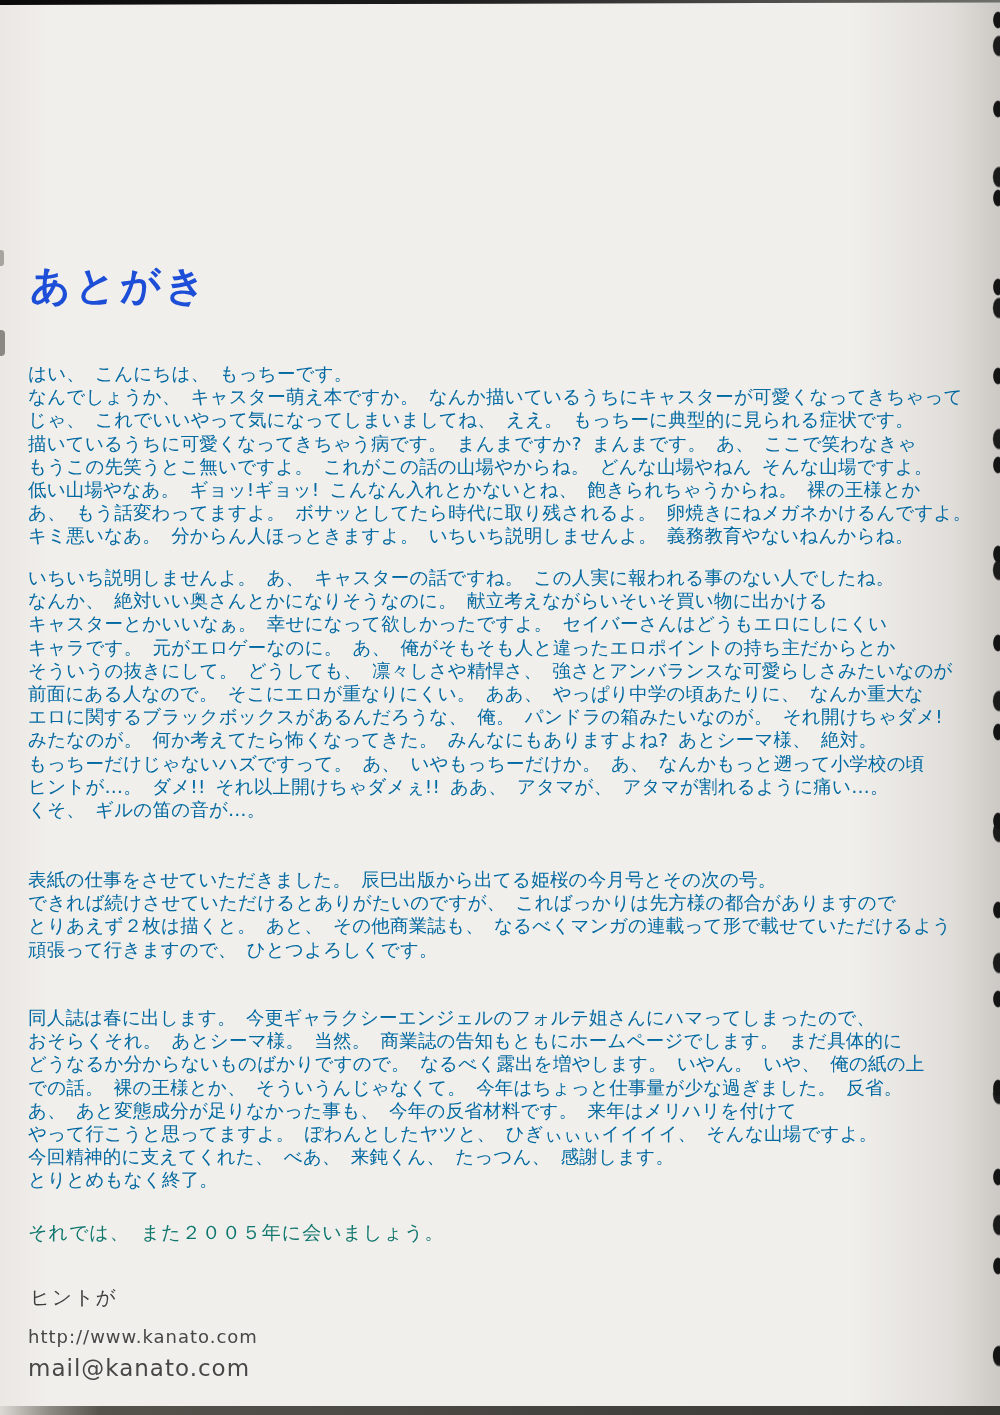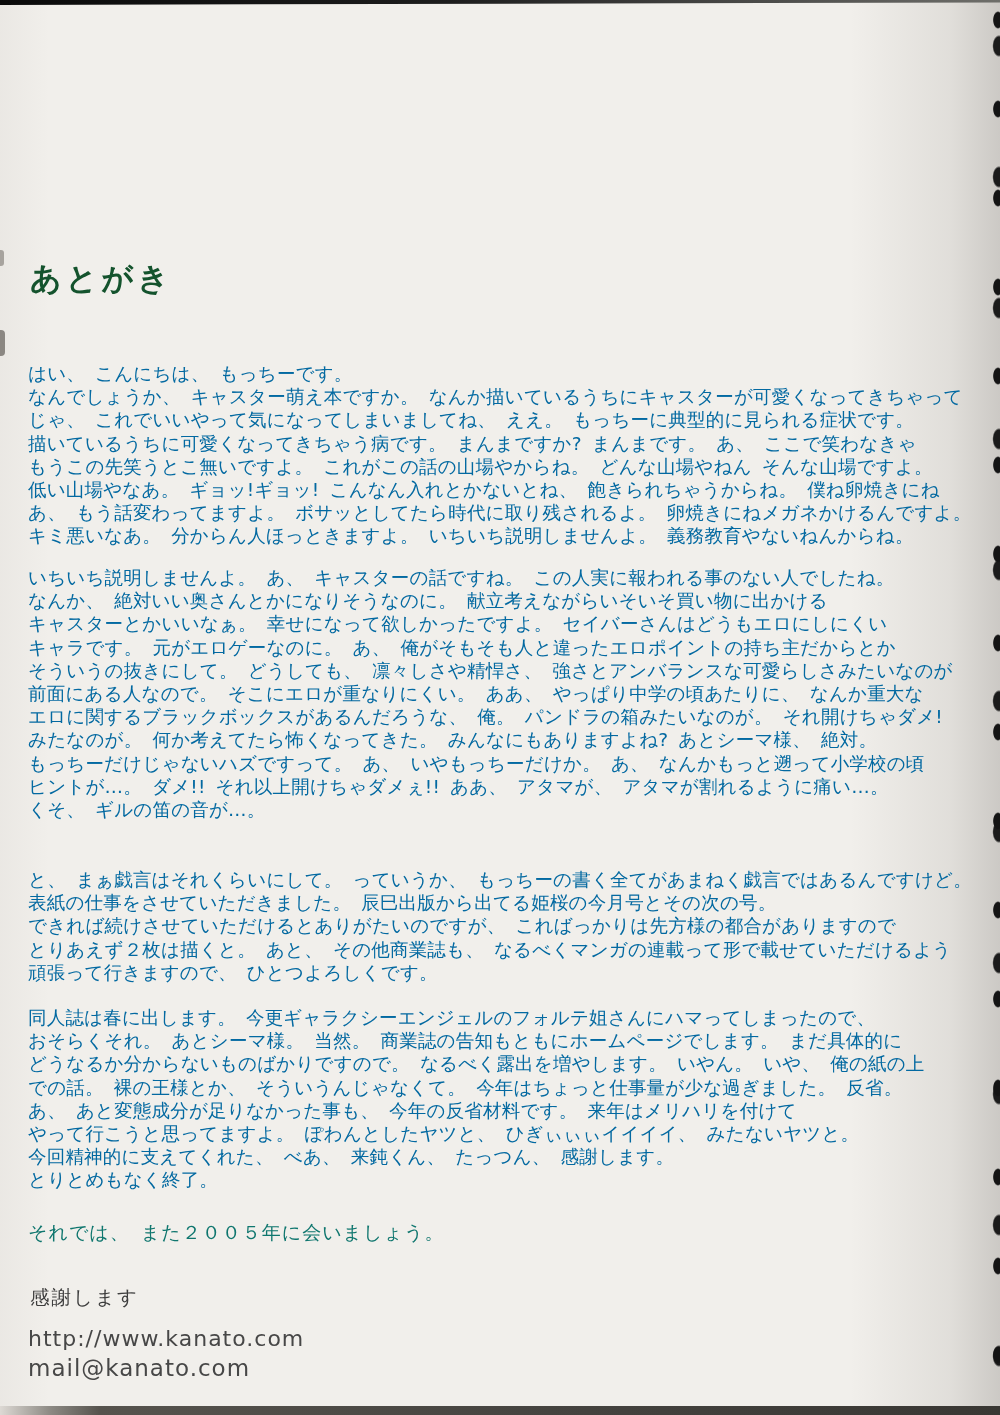--- a/index.html
+++ b/index.html
@@ -9,38 +9,38 @@
     font-family:"DejaVu Sans", sans-serif;color:#3a3a3a;
   }
   .shade{
     position:absolute;inset:0;pointer-events:none;
     background:linear-gradient(90deg,
       rgba(110,100,92,0.05) 0%, rgba(0,0,0,0) 5%,
       rgba(0,0,0,0) 85%, rgba(80,75,68,0.10) 95%, rgba(55,50,45,0.20) 100%);
   }
   .title{
     position:absolute;left:30px;top:258px;margin:0;
-    font-size:31px;font-weight:600;letter-spacing:4px;color:#14532d;
+    font-size:40px;font-weight:600;letter-spacing:4px;color:#1d4ed8;
   }
   .para{position:absolute;left:28px;width:960px;}
   .line{
     white-space:nowrap;font-size:18.5px;line-height:23.2px;
     word-spacing:4px;letter-spacing:0.2px;color:#0369a1;
   }
   .p1{top:362px;} .p2{top:566px;} .p3{top:868px;} .p4{top:1006px;}
   .closing{
     position:absolute;left:28px;top:1220px;font-size:19px;
     word-spacing:4px;letter-spacing:1px;color:#0f766e;white-space:nowrap;
   }
   .signature{
     position:absolute;left:30px;top:1284px;font-size:19.5px;
     letter-spacing:2px;color:#3d3d3d;
   }
   .url{
-    position:absolute;left:28px;top:1326px;font-size:22px;
+    position:absolute;left:28px;top:1326px;font-size:18px;
     letter-spacing:1px;color:#474747;
   }
   .email{
     position:absolute;left:28px;top:1355px;font-size:23px;
     letter-spacing:1px;color:#474747;
   }
   
   .top-edge{
     position:absolute;top:0;left:0;width:100%;height:5px;
     background:linear-gradient(90deg,#0a0a0a 0%,#1d1d1d 45%,#4a4a48 75%,#6e6e6a 100%);
@@ -75,57 +75,56 @@
   <div class="shade"></div>
 
   <h1 class="title">あとがき</h1>
 
   <div class="para p1">
       <div class="line">はい、 こんにちは、 もっちーです。</div>
       <div class="line">なんでしょうか、 キャスター萌え本ですか。 なんか描いているうちにキャスターが可愛くなってきちゃって</div>
       <div class="line">じゃ、 これでいいやって気になってしまいましてね、 ええ。 もっちーに典型的に見られる症状です。</div>
       <div class="line">描いているうちに可愛くなってきちゃう病です。 まんまですか? まんまです。 あ、 ここで笑わなきゃ</div>
       <div class="line">もうこの先笑うとこ無いですよ。 これがこの話の山場やからね。 どんな山場やねん そんな山場ですよ。</div>
-      <div class="line">低い山場やなあ。 ギョッ!ギョッ! こんなん入れとかないとね、 飽きられちゃうからね。 僕ね卵焼きにね</div>
+      <div class="line">低い山場やなあ。 ギョッ!ギョッ! こんなん入れとかないとね、 飽きられちゃうからね。 裸の王様とか</div>
       <div class="line">あ、 もう話変わってますよ。 ボサッとしてたら時代に取り残されるよ。 卵焼きにねメガネかけるんですよ。</div>
       <div class="line">キミ悪いなあ。 分からん人ほっときますよ。 いちいち説明しませんよ。 義務教育やないねんからね。</div>
     </div>
   <div class="para p2">
       <div class="line">いちいち説明しませんよ。 あ、 キャスターの話ですね。 この人実に報われる事のない人でしたね。</div>
       <div class="line">なんか、 絶対いい奥さんとかになりそうなのに。 献立考えながらいそいそ買い物に出かける</div>
       <div class="line">キャスターとかいいなぁ。 幸せになって欲しかったですよ。 セイバーさんはどうもエロにしにくい</div>
       <div class="line">キャラです。 元がエロゲーなのに。 あ、 俺がそもそも人と違ったエロポイントの持ち主だからとか</div>
       <div class="line">そういうの抜きにして。 どうしても、 凛々しさや精悍さ、 強さとアンバランスな可愛らしさみたいなのが</div>
       <div class="line">前面にある人なので。 そこにエロが重なりにくい。 ああ、 やっぱり中学の頃あたりに、 なんか重大な</div>
       <div class="line">エロに関するブラックボックスがあるんだろうな、 俺。 パンドラの箱みたいなのが。 それ開けちゃダメ!</div>
       <div class="line">みたなのが。 何か考えてたら怖くなってきた。 みんなにもありますよね? あとシーマ様、 絶対。</div>
       <div class="line">もっちーだけじゃないハズですって。 あ、 いやもっちーだけか。 あ、 なんかもっと遡って小学校の頃</div>
       <div class="line">ヒントが…。 ダメ!! それ以上開けちゃダメぇ!! ああ、 アタマが、 アタマが割れるように痛い…。</div>
       <div class="line">くそ、 ギルの笛の音が…。</div>
     </div>
   <div class="para p3">
-      <div class="line">と、 まぁ戯言はそれくらいにして。 っていうか、 もっちーの書く全てがあまねく戯言ではあるんですけど。</div>
       <div class="line">表紙の仕事をさせていただきました。 辰巳出版から出てる姫桜の今月号とその次の号。</div>
       <div class="line">できれば続けさせていただけるとありがたいのですが、 こればっかりは先方様の都合がありますので</div>
       <div class="line">とりあえず２枚は描くと。 あと、 その他商業誌も、 なるべくマンガの連載って形で載せていただけるよう</div>
       <div class="line">頑張って行きますので、 ひとつよろしくです。</div>
     </div>
   <div class="para p4">
       <div class="line">同人誌は春に出します。 今更ギャラクシーエンジェルのフォルテ姐さんにハマってしまったので、</div>
       <div class="line">おそらくそれ。 あとシーマ様。 当然。 商業誌の告知もともにホームページでします。 まだ具体的に</div>
       <div class="line">どうなるか分からないものばかりですので。 なるべく露出を増やします。 いやん。 いや、 俺の紙の上</div>
       <div class="line">での話。 裸の王様とか、 そういうんじゃなくて。 今年はちょっと仕事量が少な過ぎました。 反省。</div>
       <div class="line">あ、 あと変態成分が足りなかった事も、 今年の反省材料です。 来年はメリハリを付けて</div>
-      <div class="line">やって行こうと思ってますよ。 ぽわんとしたヤツと、 ひぎぃぃぃイイイイ、 みたないヤツと。</div>
+      <div class="line">やって行こうと思ってますよ。 ぽわんとしたヤツと、 ひぎぃぃぃイイイイ、 そんな山場ですよ。</div>
       <div class="line">今回精神的に支えてくれた、 べあ、 来鈍くん、 たっつん、 感謝します。</div>
       <div class="line">とりとめもなく終了。</div>
     </div>
 
   <div class="closing">それでは、 また２００５年に会いましょう。</div>
-  <div class="signature">感謝します</div>
+  <div class="signature">ヒントが</div>
   <div class="url">http://www.kanato.com</div>
   <div class="email">mail@kanato.com</div>
 
   <div class="top-edge"></div>
   <div class="right-edge"></div>
   <div class="bottom-band"></div>
   <div class="left-mark-a"></div>
   <div class="left-mark-b"></div>
 </div>
 

